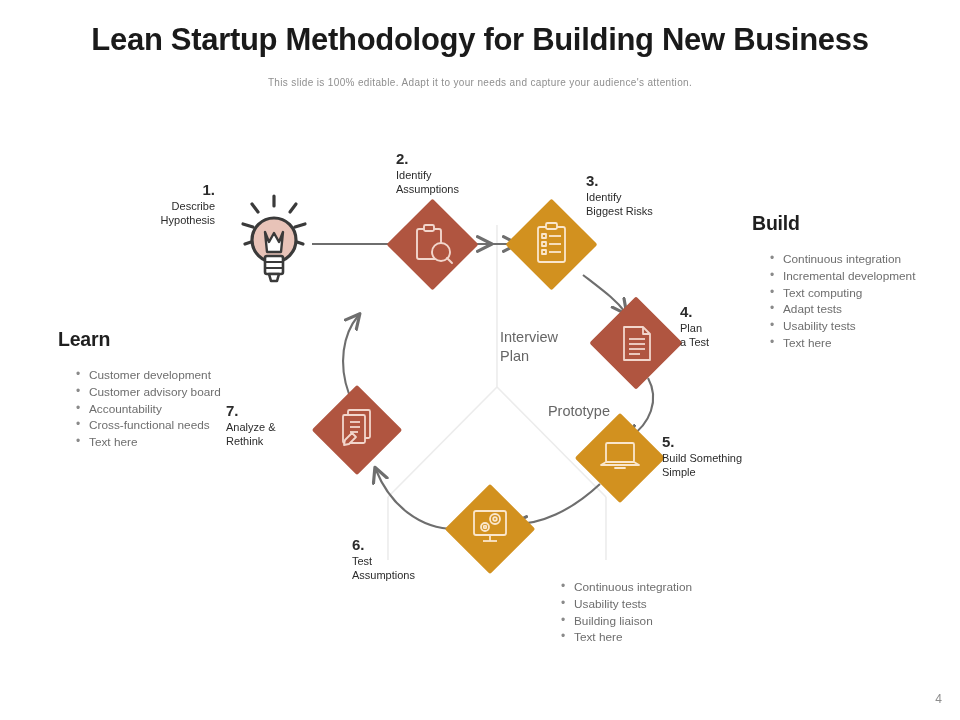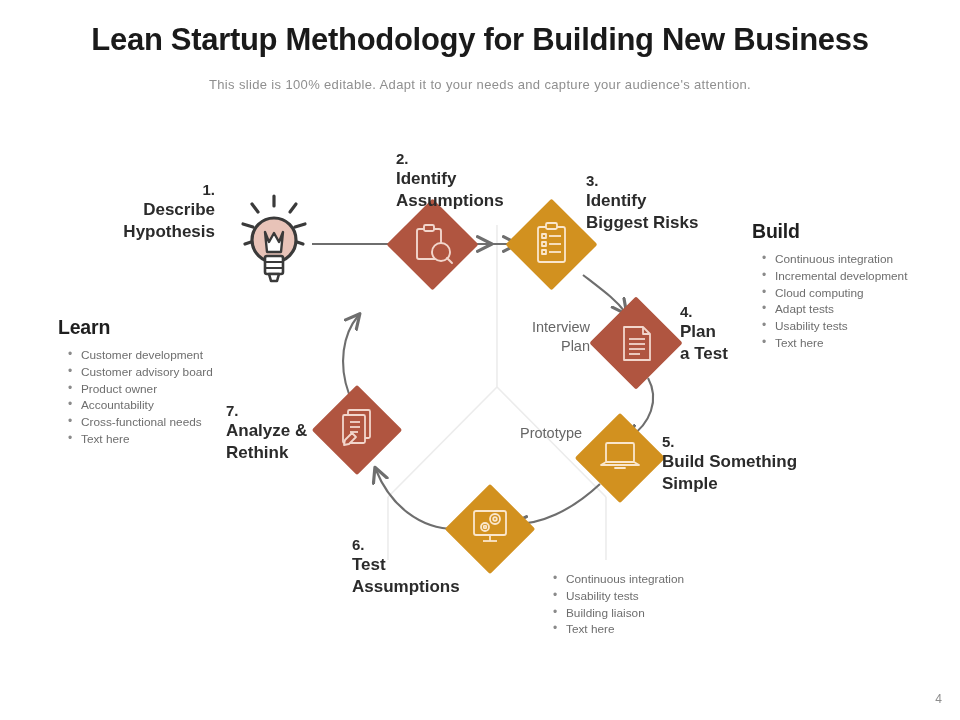--- a/index.html
+++ b/index.html
@@ -29,21 +29,21 @@
     font-weight: bold;
     color: #1a1a1a;
     letter-spacing: -0.3px;
   }
   .subtitle {
     position: absolute;
     left: 0;
     top: 77px;
     width: 960px;
     text-align: center;
-    font-size: 13px;
+    font-size: 10px;
     color: #8f8f8f;
     letter-spacing: 0.35px;
   }
 
   
   .canvas {
     position: absolute;
     left: 0;
     top: 0;
     width: 960px;
@@ -55,48 +55,48 @@
     position: absolute;
     color: #2b2b2b;
   }
   .step .num {
     font-size: 15px;
     font-weight: bold;
     line-height: 1.12;
     display: block;
   }
   .step .lbl {
-    font-size: 17px;
-    font-weight: bold;
+    font-size: 11px;
+    font-weight: normal;
     line-height: 1.32;
     display: block;
     white-space: pre-line;
   }
   .step.right-al { text-align: right; }
 
   
   .center-label {
     position: absolute;
     font-size: 14.5px;
     color: #666666;
     line-height: 1.28;
     white-space: pre-line;
   }
 
   
   .block { position: absolute; }
   .block h3 {
-    margin: 8px 0 3px 0;
+    margin: 0 0 3px 0;
     font-size: 19.5px;
     font-weight: bold;
     color: #1f1f1f;
     letter-spacing: -0.2px;
   }
   .block ul {
-    margin: 8px;
+    margin: 16px;
     padding: 0;
     list-style: none;
   }
   .block li {
     position: relative;
     padding-left: 15px;
     font-size: 11.8px;
     line-height: 1.42;
     color: #6e6e6e;
   }
@@ -283,42 +283,41 @@
     <span class="lbl">Test
 Assumptions</span>
   </div>
 
   <div class="step" style="left:226px; top:403px; width:120px;">
     <span class="num">7.</span>
     <span class="lbl">Analyze &amp;
 Rethink</span>
   </div>
 
-  <div class="center-label" style="left:500px; top:318px; width:90px; text-align:right;">Interview
+  <div class="center-label" style="left:500px; top:328px; width:90px; text-align:left;">Interview
 Plan</div>
-  <div class="center-label" style="left:520px; top:424px; width:90px; text-align:left;">Prototype</div>
+  <div class="center-label" style="left:520px; top:402px; width:90px; text-align:right;">Prototype</div>
 
   <div class="block" style="left:752px; top:212px; width:190px;">
     <h3>Build</h3>
     <ul>
       <li>Continuous integration</li>
       <li>Incremental development</li>
-      <li>Cloud computing</li>
+      <li>Text computing</li>
       <li>Adapt tests</li>
       <li>Usability tests</li>
       <li>Text here</li>
     </ul>
   </div>
 
-  <div class="block" style="left:58px; top:308px; width:210px;">
+  <div class="block" style="left:58px; top:328px; width:210px;">
     <h3>Learn</h3>
     <ul>
       <li>Customer development</li>
       <li>Customer advisory board</li>
-      <li>Product owner</li>
       <li>Accountability</li>
       <li>Cross-functional needs</li>
       <li>Text here</li>
     </ul>
   </div>
 
   <div class="block" style="left:543px; top:563px; width:210px;">
     <ul>
       <li>Continuous integration</li>
       <li>Usability tests</li>

